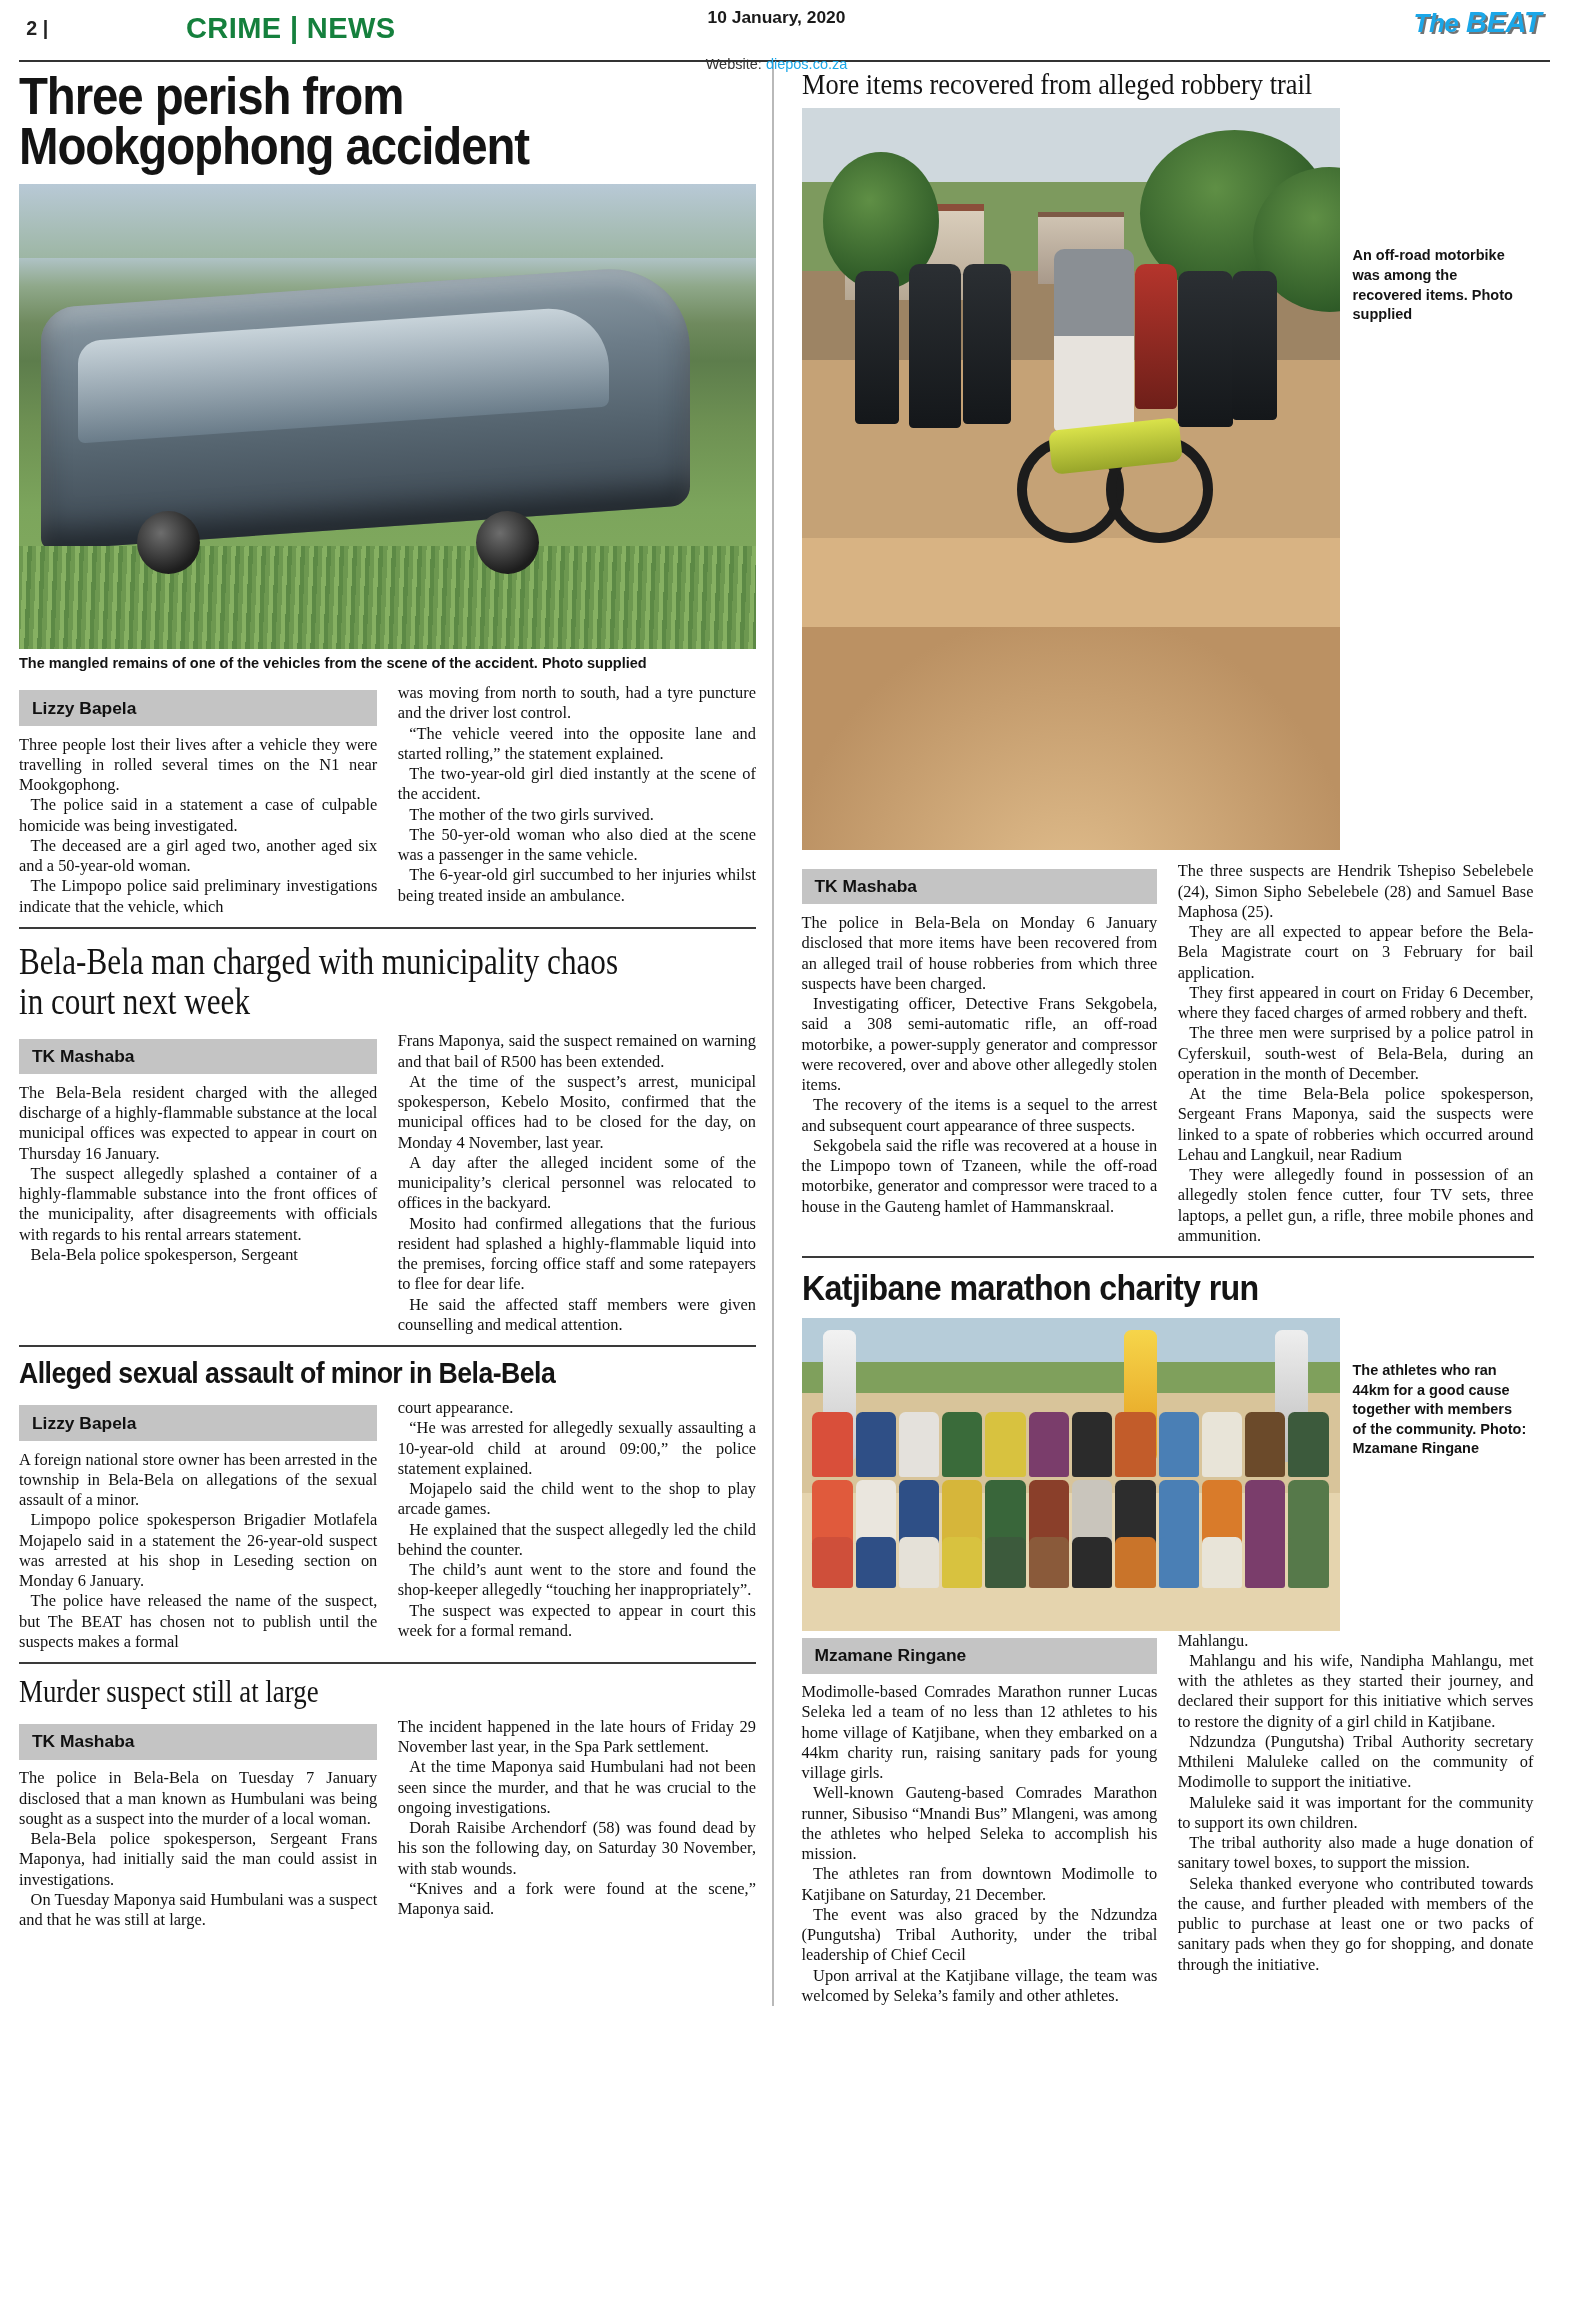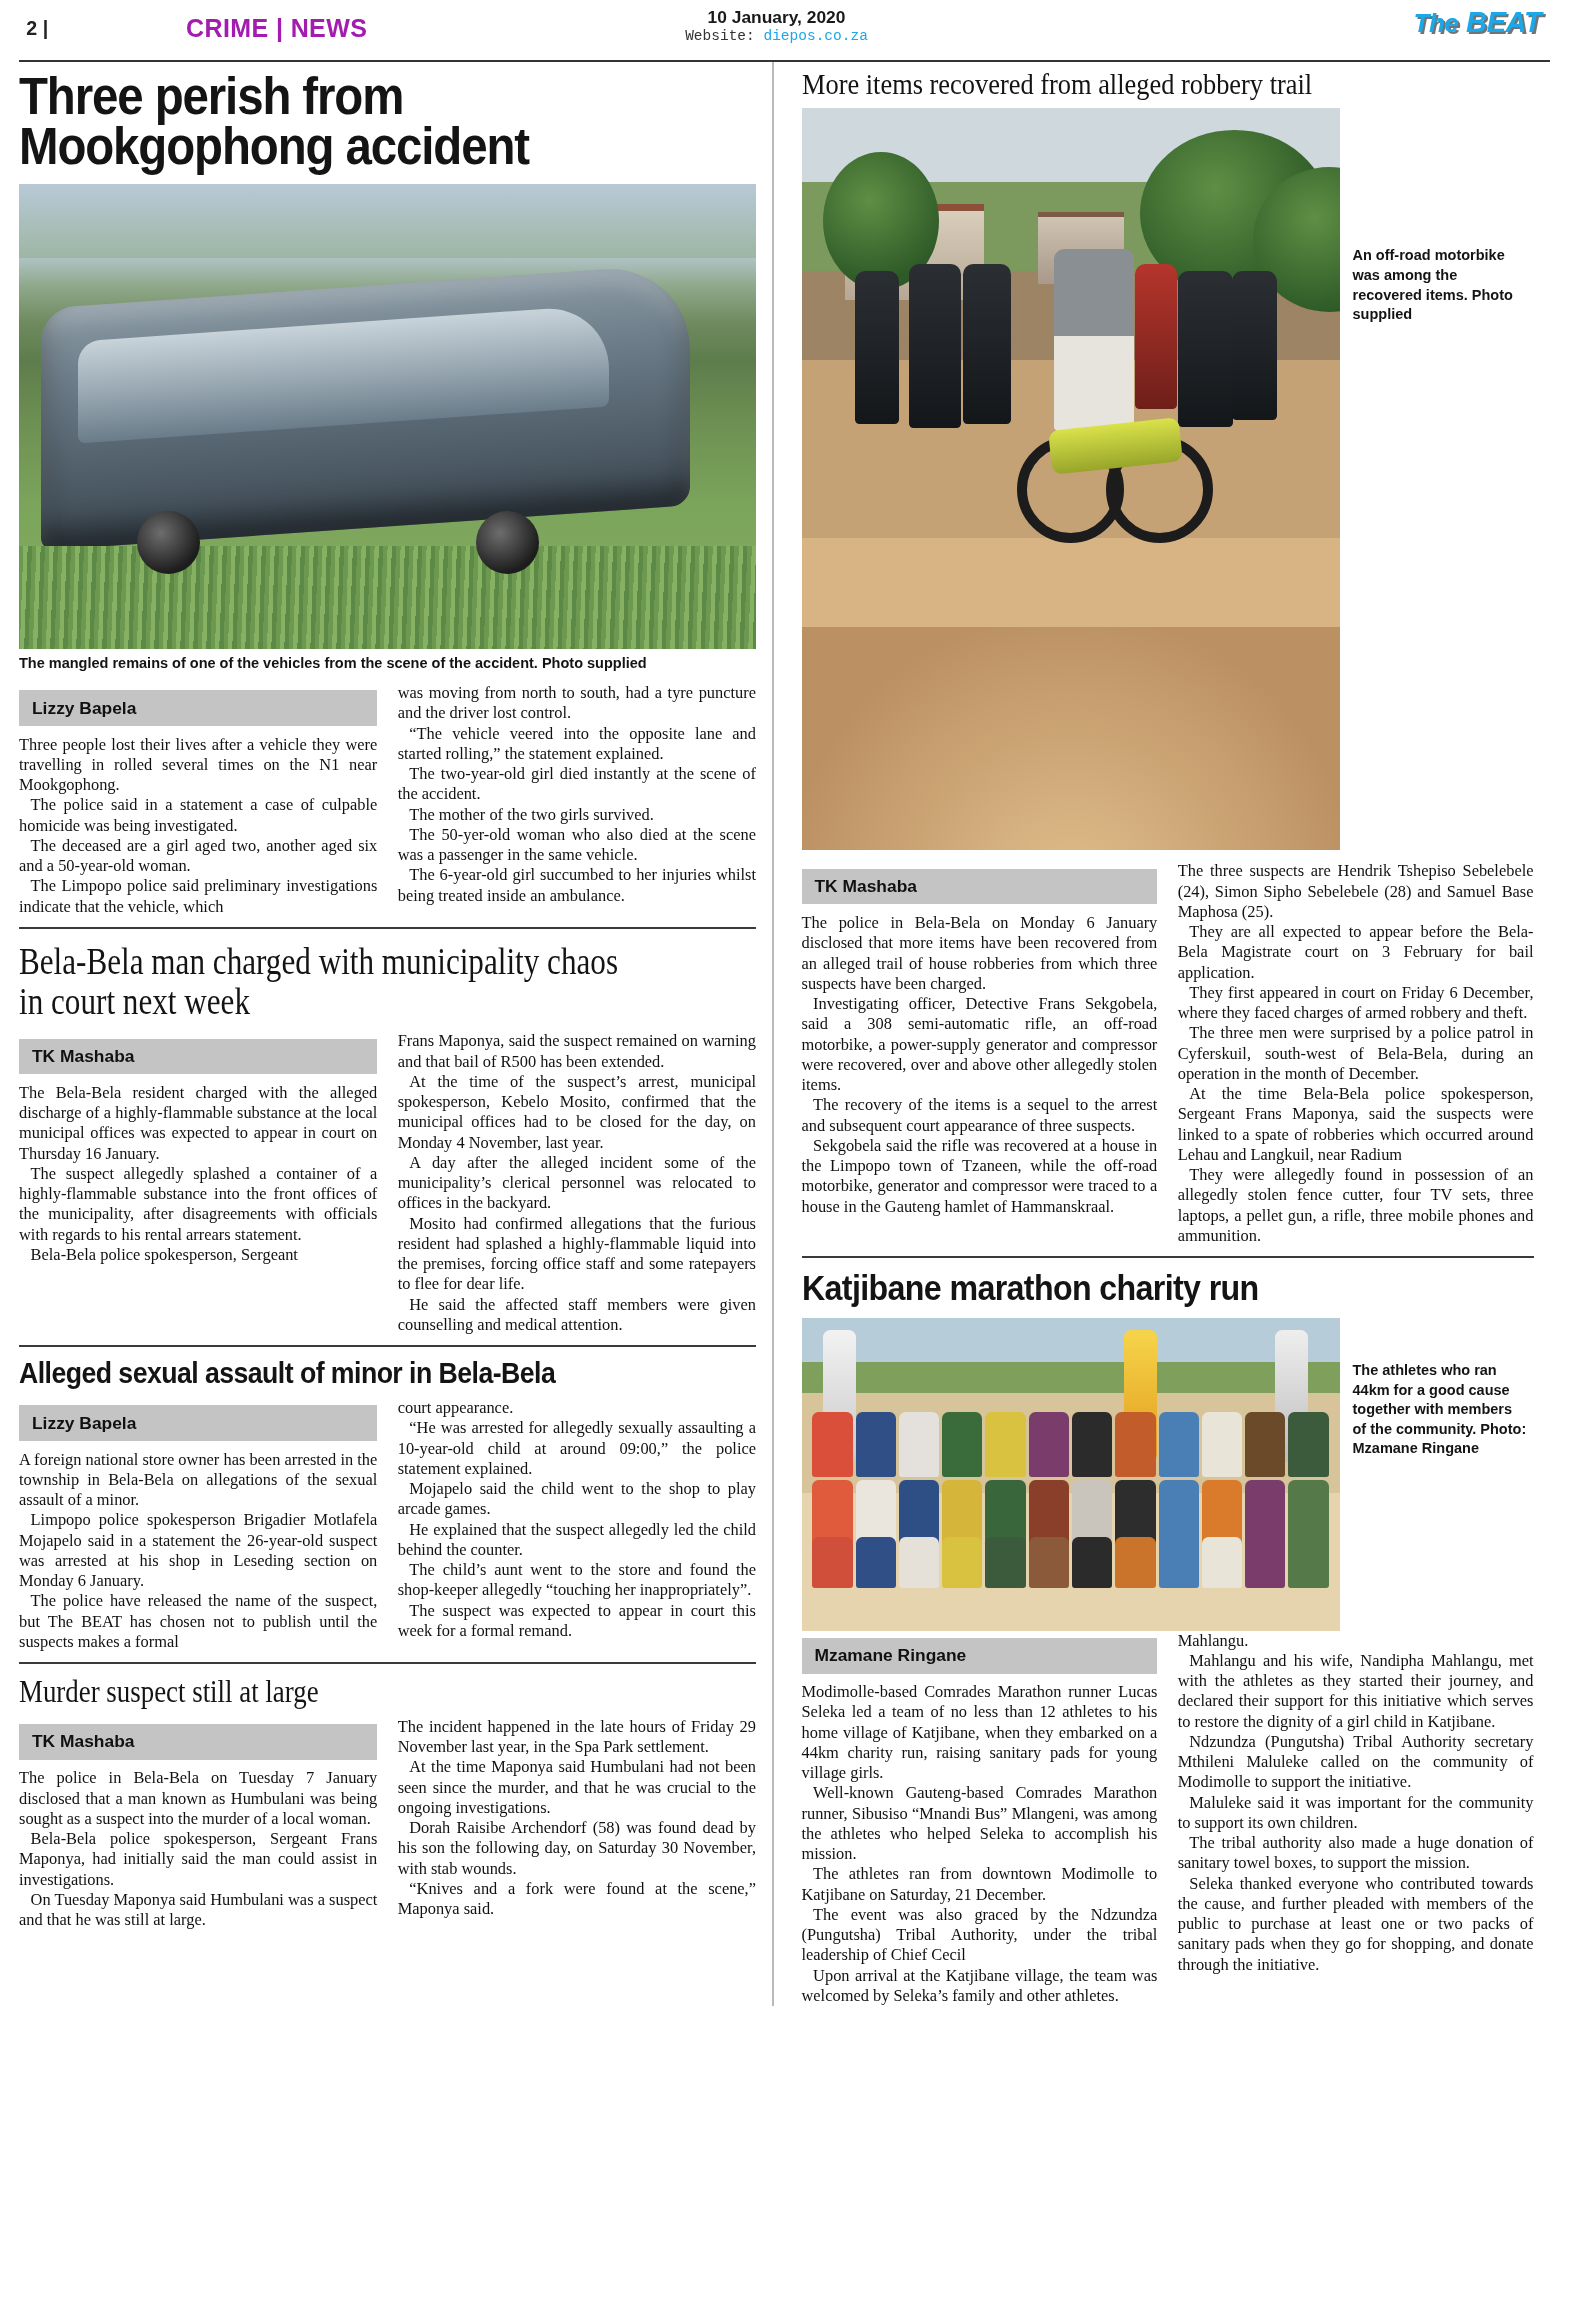--- a/index.html
+++ b/index.html
@@ -11,32 +11,32 @@
   }
   .page{position:relative;width:1569px;height:2319px;box-sizing:border-box;padding:0 19px;}
 
   
   .masthead{position:relative;height:57px;display:flex;align-items:center;}
   .mast-page{
     font-family:"Liberation Sans", sans-serif;font-weight:bold;font-size:19.6px;
     color:#222;letter-spacing:0px;width:167px;padding-left:7.3px;box-sizing:border-box;
   }
   .mast-section{
-    font-family:"Liberation Sans", sans-serif;font-weight:bold;font-size:25px;
-    color:#a21caf;letter-spacing:0.4px;white-space:nowrap;
+    font-family:"Liberation Sans", sans-serif;font-weight:bold;font-size:29px;
+    color:#15803d;letter-spacing:0.4px;white-space:nowrap;
   }
   .mast-center{
     position:absolute;left:0;right:16px;top:7.3px;text-align:center;pointer-events:none;
   }
   .mast-date{
     font-family:"Liberation Sans", sans-serif;font-weight:bold;font-size:17.4px;color:#1a1a1a;
     line-height:1.15;
   }
   .mast-web{
-    font-family:Liberation Mono, monospace;font-size:14.5px;color:#333;line-height:1.3;
+    font-family:Liberation Sans, sans-serif;font-size:14.5px;color:#333;line-height:1.3;margin-top:28px;
   }
   .mast-web a, .mast-web .url{color:#1ba7e8;text-decoration:none;}
   .mast-logo{
     position:absolute;right:8.7px;top:5.8px;
     font-family:Liberation Sans, sans-serif;font-weight:bold;font-style:italic;
     font-size:29px;color:#1ba7e8;
     text-shadow:2.2px 2.2px 0 rgba(0,0,0,0.55);
     letter-spacing:-0.4px;
   }
   .mast-logo .the{font-size:26px;}

